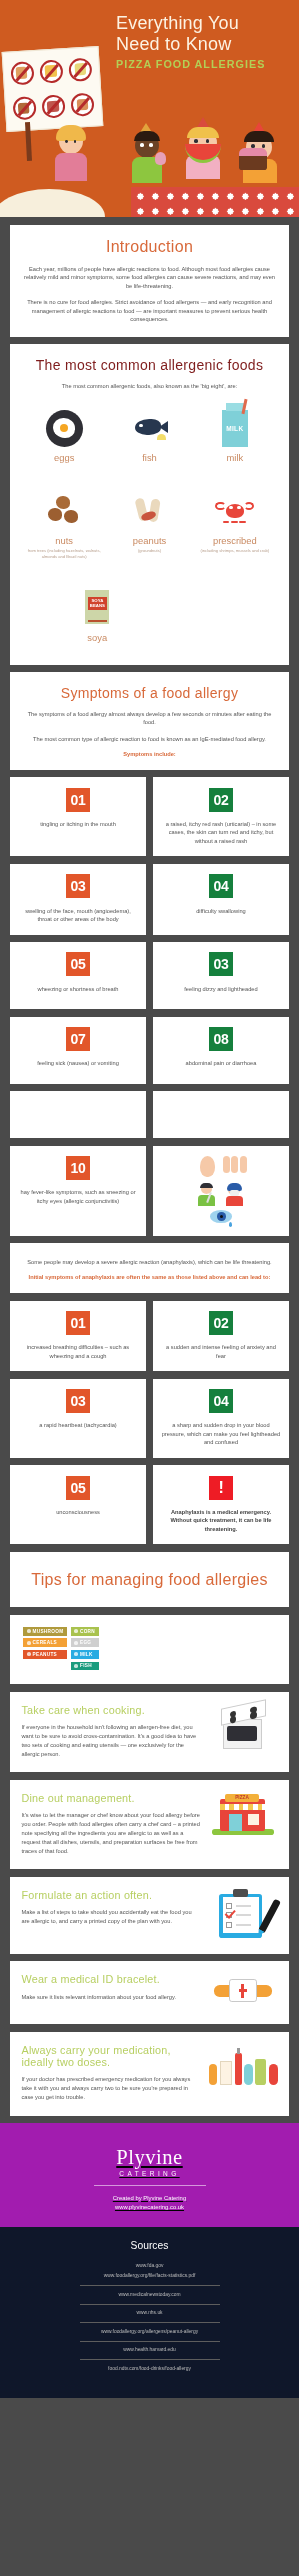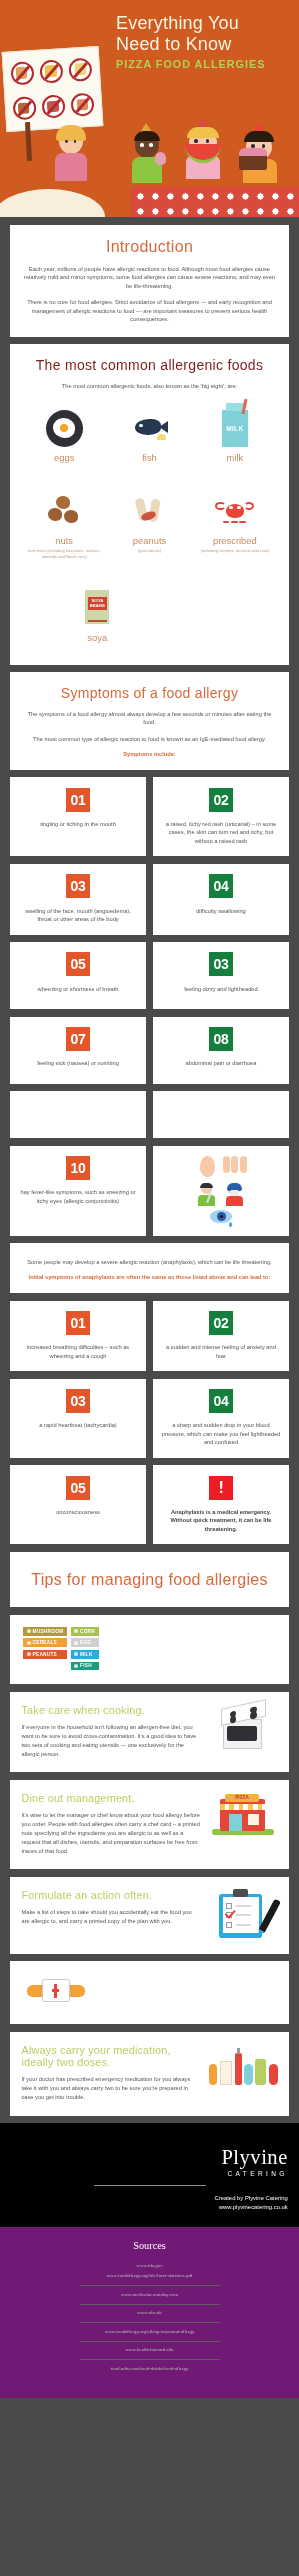--- a/index.html
+++ b/index.html
@@ -254,31 +254,31 @@
   .meds { width:69px;height:41px;position:relative;display:flex;align-items:flex-end;gap:2.8px;justify-content:center;}
   .meds .pill { width:8.4px;height:20.6px;border-radius:4.7px;background:#f3a136;}
   .meds .pill.b{background:#7fd0d8;} .meds .pill.c{background:#e8453a;}
   .meds .bx { width:13px;height:24px;background:#fdf3e3;border:0.9px solid #e3d6bd;}
   .meds .inj { width:6.5px;height:32px;background:#e8453a;border-radius:1.9px;position:relative;}
   .meds .inj::before{content:"";position:absolute;top:-4.7px;left:1.9px;width:2.8px;height:5.6px;background:#999;}
   .meds .bt2 { width:11.2px;height:26px;background:#b7cf62;border-radius:1.9px 1.9px 2.8px 2.8px;}
 
   
   .brand {
-    background: #000000;
+    background: #a21caf;
     padding: 22.5px 11.2px 15px;
-    text-align: right;
+    text-align: center;
     text-decoration: underline;
   }
   .brand .logo { color:#fff; font-size: 20.6px; font-weight: 300; letter-spacing: 0.5px; font-family:"Liberation Serif", serif; }
   .brand .sublogo { color:#fff; font-size: 6.5px; letter-spacing: 3.4px; margin-top: 0.9px; }
   .brand .rule { width: 112px; height:0.9px; background: rgba(255,255,255,.55); margin: 8.4px auto 7.5px; }
   .brand .by { color:#fff; font-size:5.9px; line-height:9.4px; }
 
-  .sources { background:#701a75; padding: 13px 11.2px 24px; text-align:center;font-family:Liberation Serif, serif; }
+  .sources { background:#0f172a; padding: 13px 11.2px 24px; text-align:center; }
   .sources h4 { color:#fff; font-size: 10.3px; font-weight: 300; margin-bottom: 9.4px; }
   .sources a { display:block; color:#bdbdbd; font-size:4.9px; line-height:10.3px; text-decoration:none; }
   .sources .divi { width: 140px; height:0.9px; background:#5d5d5d; margin: 3.7px auto; }
 </style>
 </head>
 <body>
 
 <div class="page">
 
   <div class="hero">
@@ -657,20 +657,24 @@
         <div class="ln l1"></div>
           <div class="ln l2"></div>
           <div class="ln l3"></div>
         <div class="tick"></div>
           <div class="pen"></div>
       </div>
     </div>
   </div>
 
   <div class="tip">
+    <div class="col">
+      <h3>Wear a medical ID bracelet.</h3>
+      <p>Make sure it lists relevant information about your food allergy.</p>
+    </div>
     <div class="art2">
       <div class="band">
           <div class="strap"></div>
           <div class="plate"></div>
           <div class="cross"></div>
         </div>
     </div>
   </div>
 
   <div class="tip">

